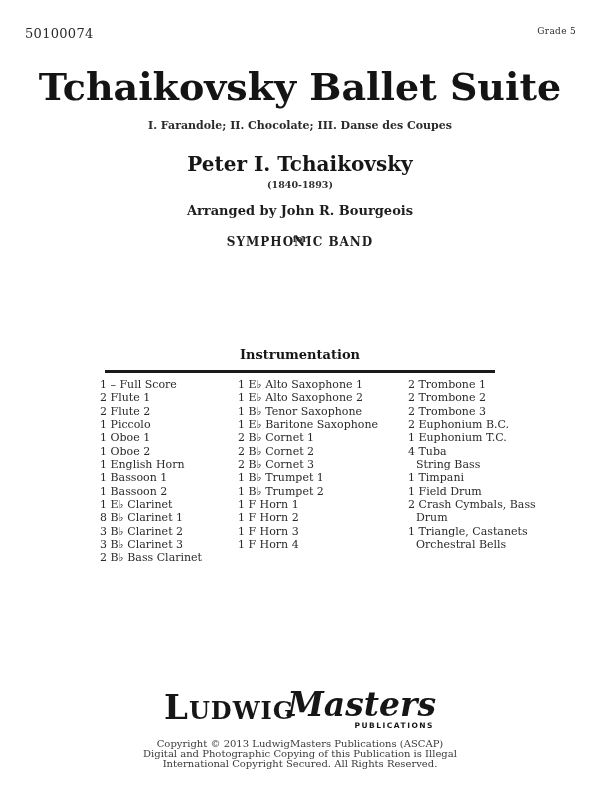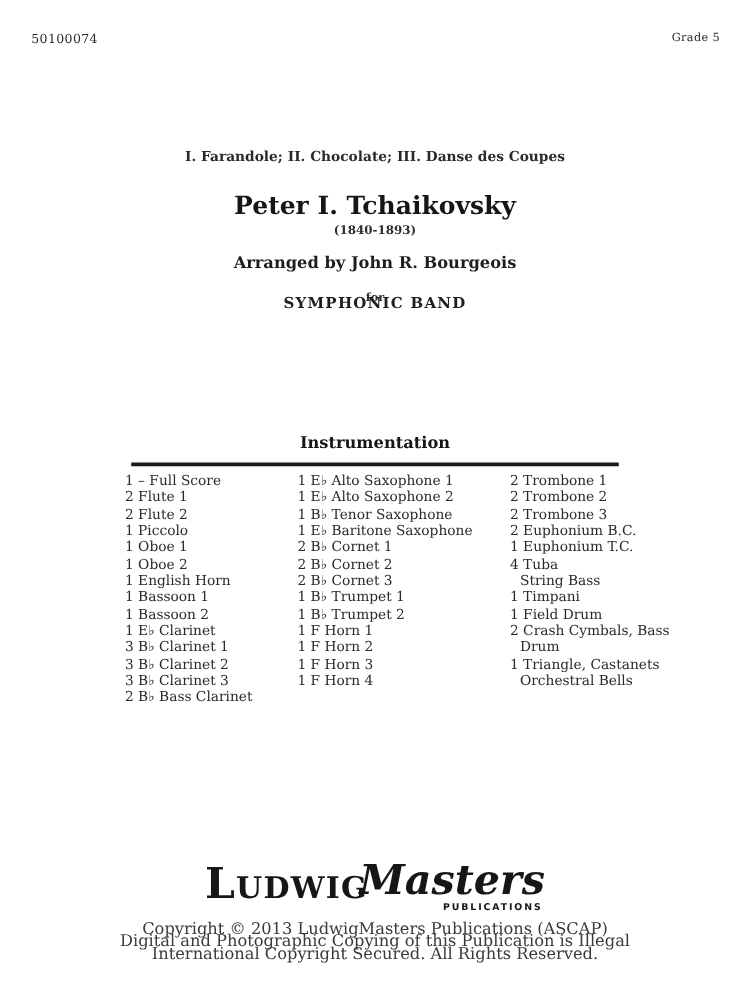--- a/index.html
+++ b/index.html
@@ -7,21 +7,21 @@
     position: relative;
     width: 600px;
     height: 800px;
     background: #ffffff;
     color: #1c1c1c;
     font-family: "DejaVu Serif", "Liberation Serif", serif;
     overflow: hidden;
   }
   .catalog {
     position: absolute; top: 26px; left: 25px;
-    font-size: 10px; letter-spacing: 0.3px; color: #2b2b2b;
+    font-size: 13px; letter-spacing: 0.3px; color: #2b2b2b;
   }
   .grade {
     position: absolute; top: 26px; right: 24px;
     font-size: 9px; letter-spacing: 0.3px; color: #2b2b2b;
   }
   .title {
     position: absolute; top: 64px; left: 0; width: 100%;
     margin: 0; text-align: center;
     font-size: 38px; font-weight: bold; letter-spacing: 0px;
     color: #141414;
@@ -86,31 +86,32 @@
     margin-left: -7px; position: relative; top: -3px; text-align: center;
   }
   .logo-publications {
     text-align: right;
     font-family: "DejaVu Sans", sans-serif;
     font-size: 7.5px; font-weight: bold; letter-spacing: 1.5px;
     margin-top: -3px; padding-right: 2px;
   }
   .copyright {
     position: absolute; top: 739px; left: 0; width: 100%;
-    text-align: center; font-size: 13px; line-height: 10px; color: #3a3a3a;
+    text-align: center; font-size: 10px; line-height: 10px; color: #3a3a3a;
   }
 </style>
 </head>
 <body>
 
 <div class="page">
 
   <div class="catalog">50100074</div>
   <div class="grade">Grade 5</div>
 
+  <h1 class="title">Tchaikovsky Ballet Suite</h1>
   <div class="movements">I. Farandole; II. Chocolate; III. Danse des Coupes</div>
 
   <div class="composer">Peter I. Tchaikovsky</div>
   <div class="dates">(1840-1893)</div>
   <div class="arranger">Arranged by John R. Bourgeois</div>
   <div class="for-text">for</div>
   <div class="ensemble">SYMPHONIC BAND</div>
 
   <div class="instr-heading">Instrumentation</div>
   <div class="instr-rule"></div>
@@ -119,21 +120,21 @@
       <div class="instr-line">1 – Full Score</div>
       <div class="instr-line">2 Flute 1</div>
       <div class="instr-line">2 Flute 2</div>
       <div class="instr-line">1 Piccolo</div>
       <div class="instr-line">1 Oboe 1</div>
       <div class="instr-line">1 Oboe 2</div>
       <div class="instr-line">1 English Horn</div>
       <div class="instr-line">1 Bassoon 1</div>
       <div class="instr-line">1 Bassoon 2</div>
       <div class="instr-line">1 E♭ Clarinet</div>
-      <div class="instr-line">3 B♭ Clarinet 1</div>
+      <div class="instr-line">8 B♭ Clarinet 1</div>
       <div class="instr-line">3 B♭ Clarinet 2</div>
       <div class="instr-line">3 B♭ Clarinet 3</div>
       <div class="instr-line">2 B♭ Bass Clarinet</div>
     </div>
   <div class="instr-col col2">
       <div class="instr-line">1 E♭ Alto Saxophone 1</div>
       <div class="instr-line">1 E♭ Alto Saxophone 2</div>
       <div class="instr-line">1 B♭ Tenor Saxophone</div>
       <div class="instr-line">1 E♭ Baritone Saxophone</div>
       <div class="instr-line">2 B♭ Cornet 1</div>

